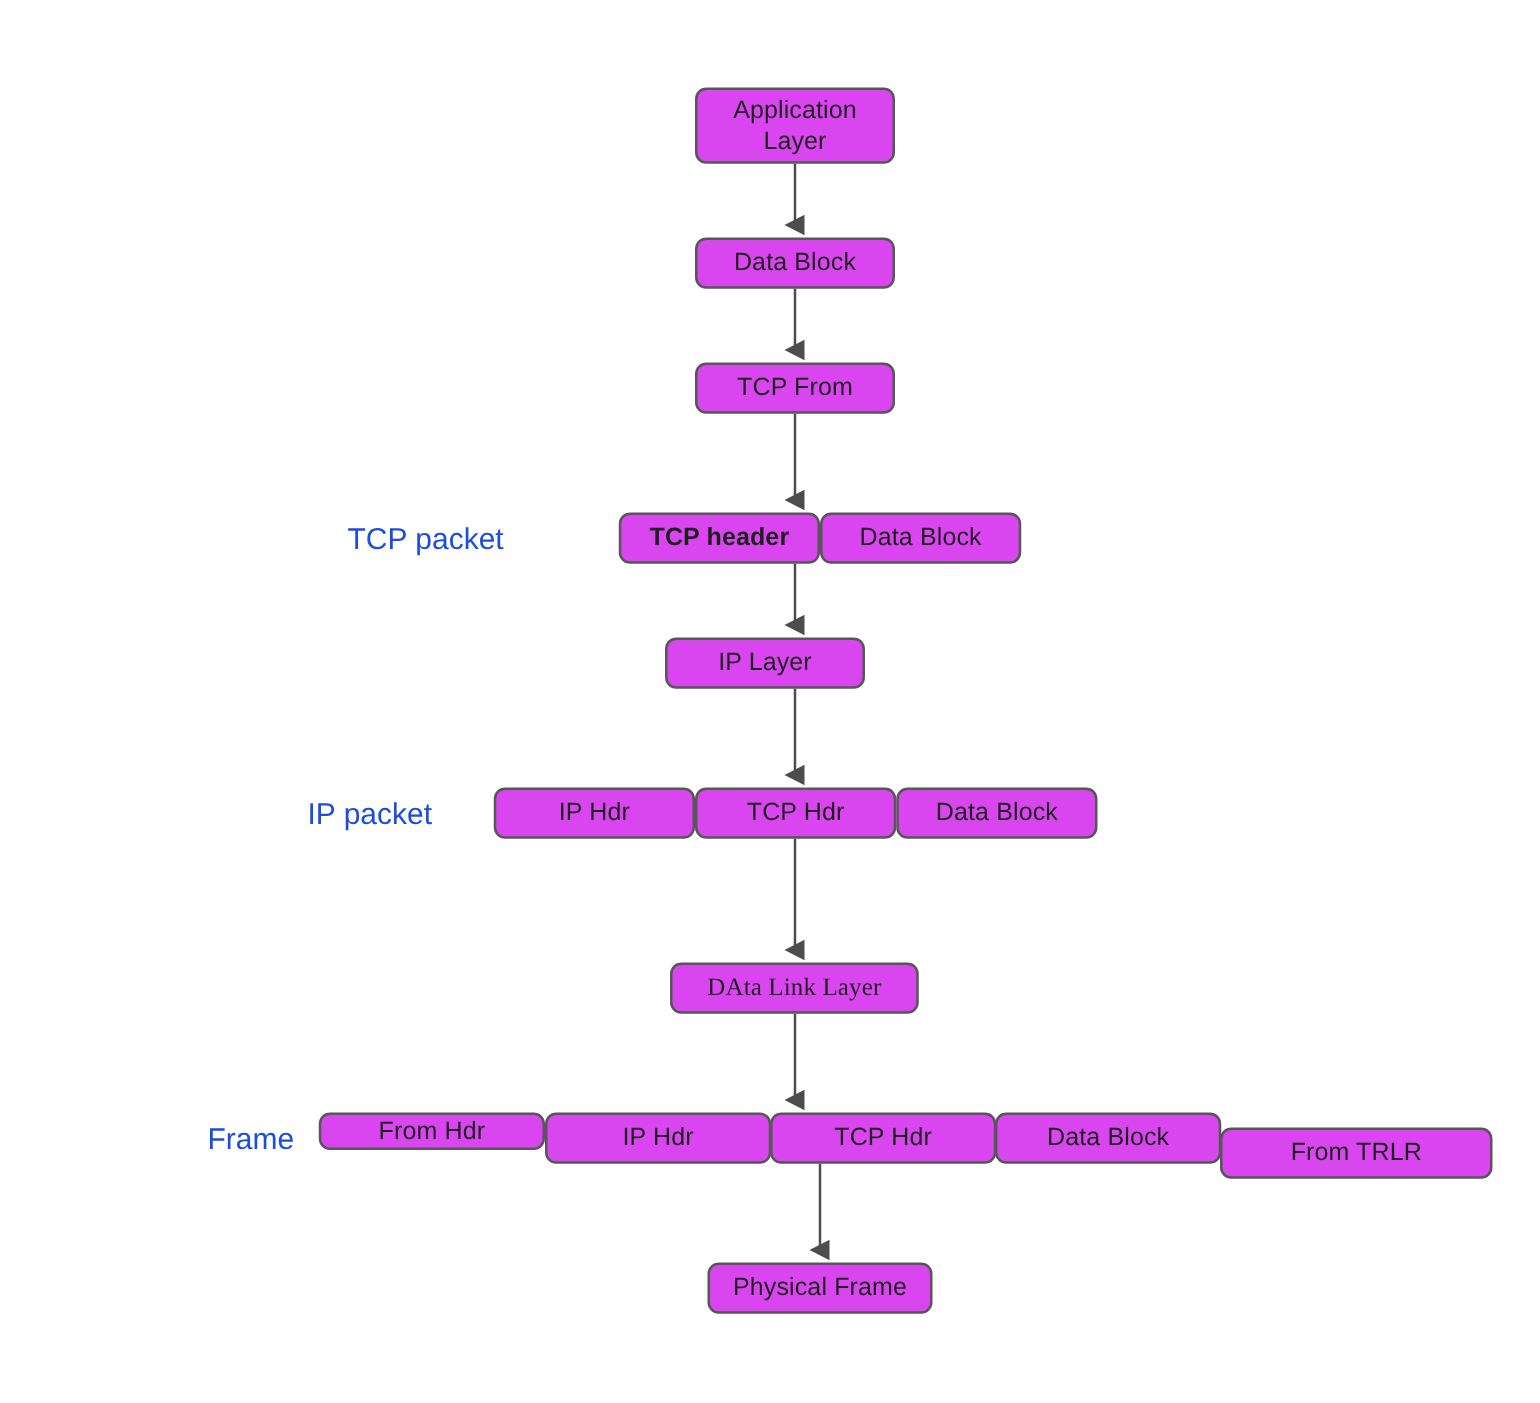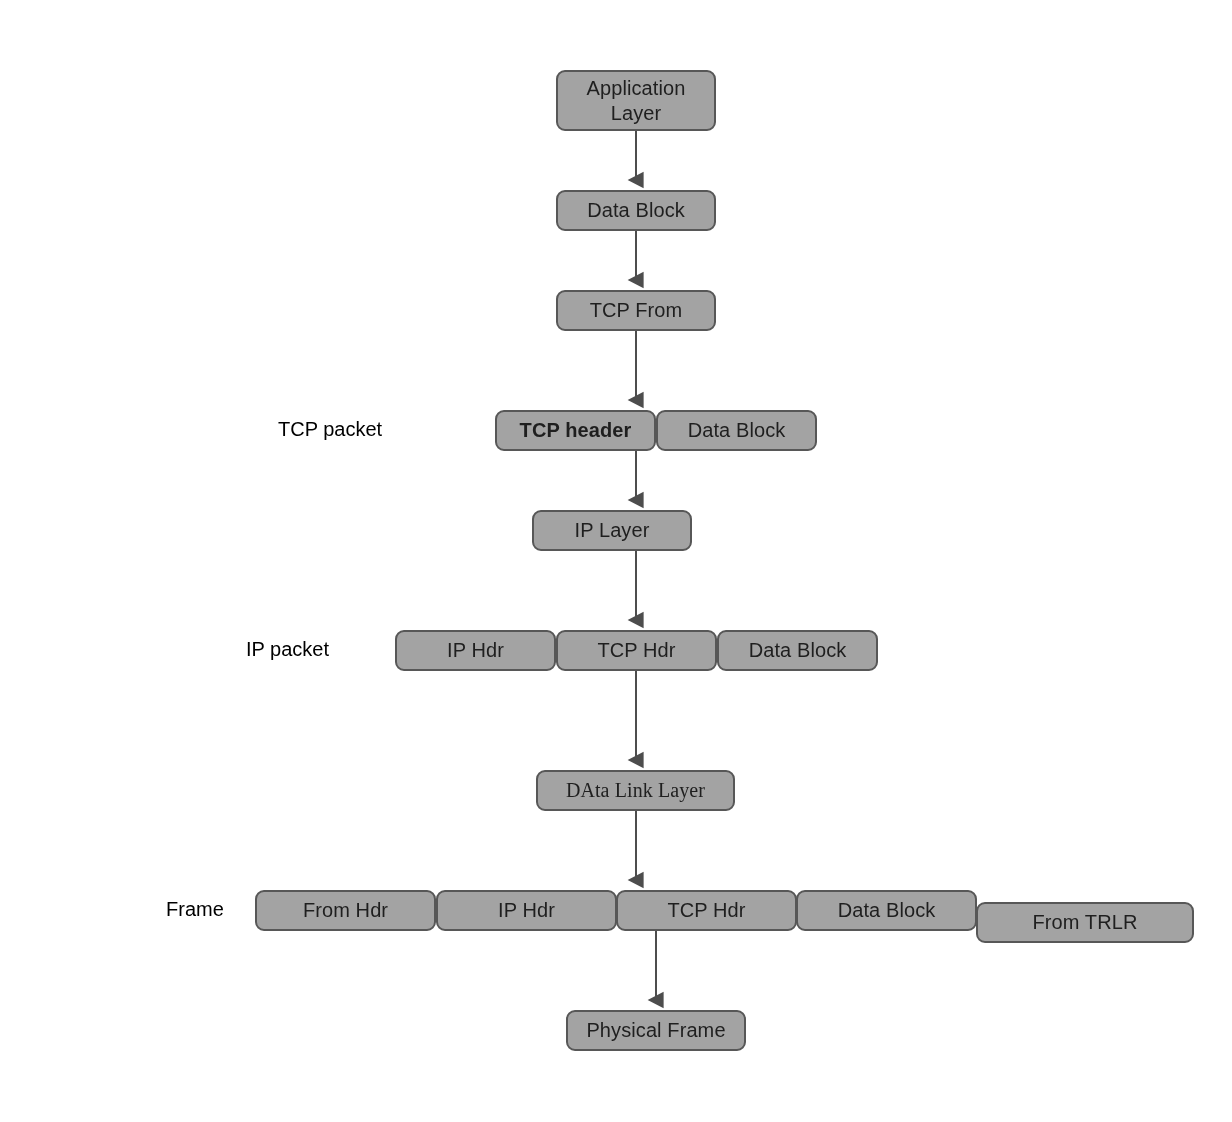--- a/index.html
+++ b/index.html
@@ -21,39 +21,39 @@
     left: 0;
     top: 0;
     width: 1232px;
     height: 1122px;
   }
 
   
   .node {
     position: absolute;
     box-sizing: border-box;
-    background: #a3a3a3;
+    background: #d946ef;
     border: 2.2px solid #575757;
     border-radius: 9px;
     display: flex;
     align-items: center;
     justify-content: center;
     text-align: center;
     font-size: 20px;
     line-height: 1.22;
     color: #1f1f1f;
     white-space: pre-line;
     letter-spacing: 0.1px;
   }
 
   
   .row-label {
     position: absolute;
-    font-size: 20px;
-    color: #000000;
+    font-size: 24px;
+    color: #1d4ed8;
     white-space: nowrap;
     text-align: center;
   }
 
   
   #arrows {
     position: absolute;
     left: 0;
     top: 0;
     width: 1232px;
@@ -99,20 +99,20 @@
 
   <div id="rows-host">
       <div class="row-label" style="left: 278px; top: 418px;">TCP packet</div>
       <div class="node" style="left: 495px; top: 410px; width: 161px; height: 41px; font-weight: bold;">TCP header</div>
       <div class="node" style="left: 656px; top: 410px; width: 161px; height: 41px;">Data Block</div>
       <div class="row-label" style="left: 230px; top: 638px; margin-left: 16px;">IP packet</div>
       <div class="node" style="left: 395px; top: 630px; width: 161px; height: 41px;">IP Hdr</div>
       <div class="node" style="left: 556px; top: 630px; width: 161px; height: 41px;">TCP Hdr</div>
       <div class="node" style="left: 717px; top: 630px; width: 161px; height: 41px;">Data Block</div>
       <div class="row-label" style="left: 166px; top: 898px;">Frame</div>
-      <div class="node" style="left: 255px; top: 890px; width: 181px; height: 41px;">From Hdr</div>
+      <div class="node" style="left: 255px; top: 890px; width: 181px; height: 30px;">From Hdr</div>
       <div class="node" style="left: 436px; top: 890px; width: 181px; height: 41px;">IP Hdr</div>
       <div class="node" style="left: 616px; top: 890px; width: 181px; height: 41px;">TCP Hdr</div>
       <div class="node" style="left: 796px; top: 890px; width: 181px; height: 41px;">Data Block</div>
       <div class="node" style="left: 976px; top: 890px; width: 218px; height: 41px; margin-top: 12px;">From TRLR</div>
     </div>
 
 </div>
 
 </body></html>

